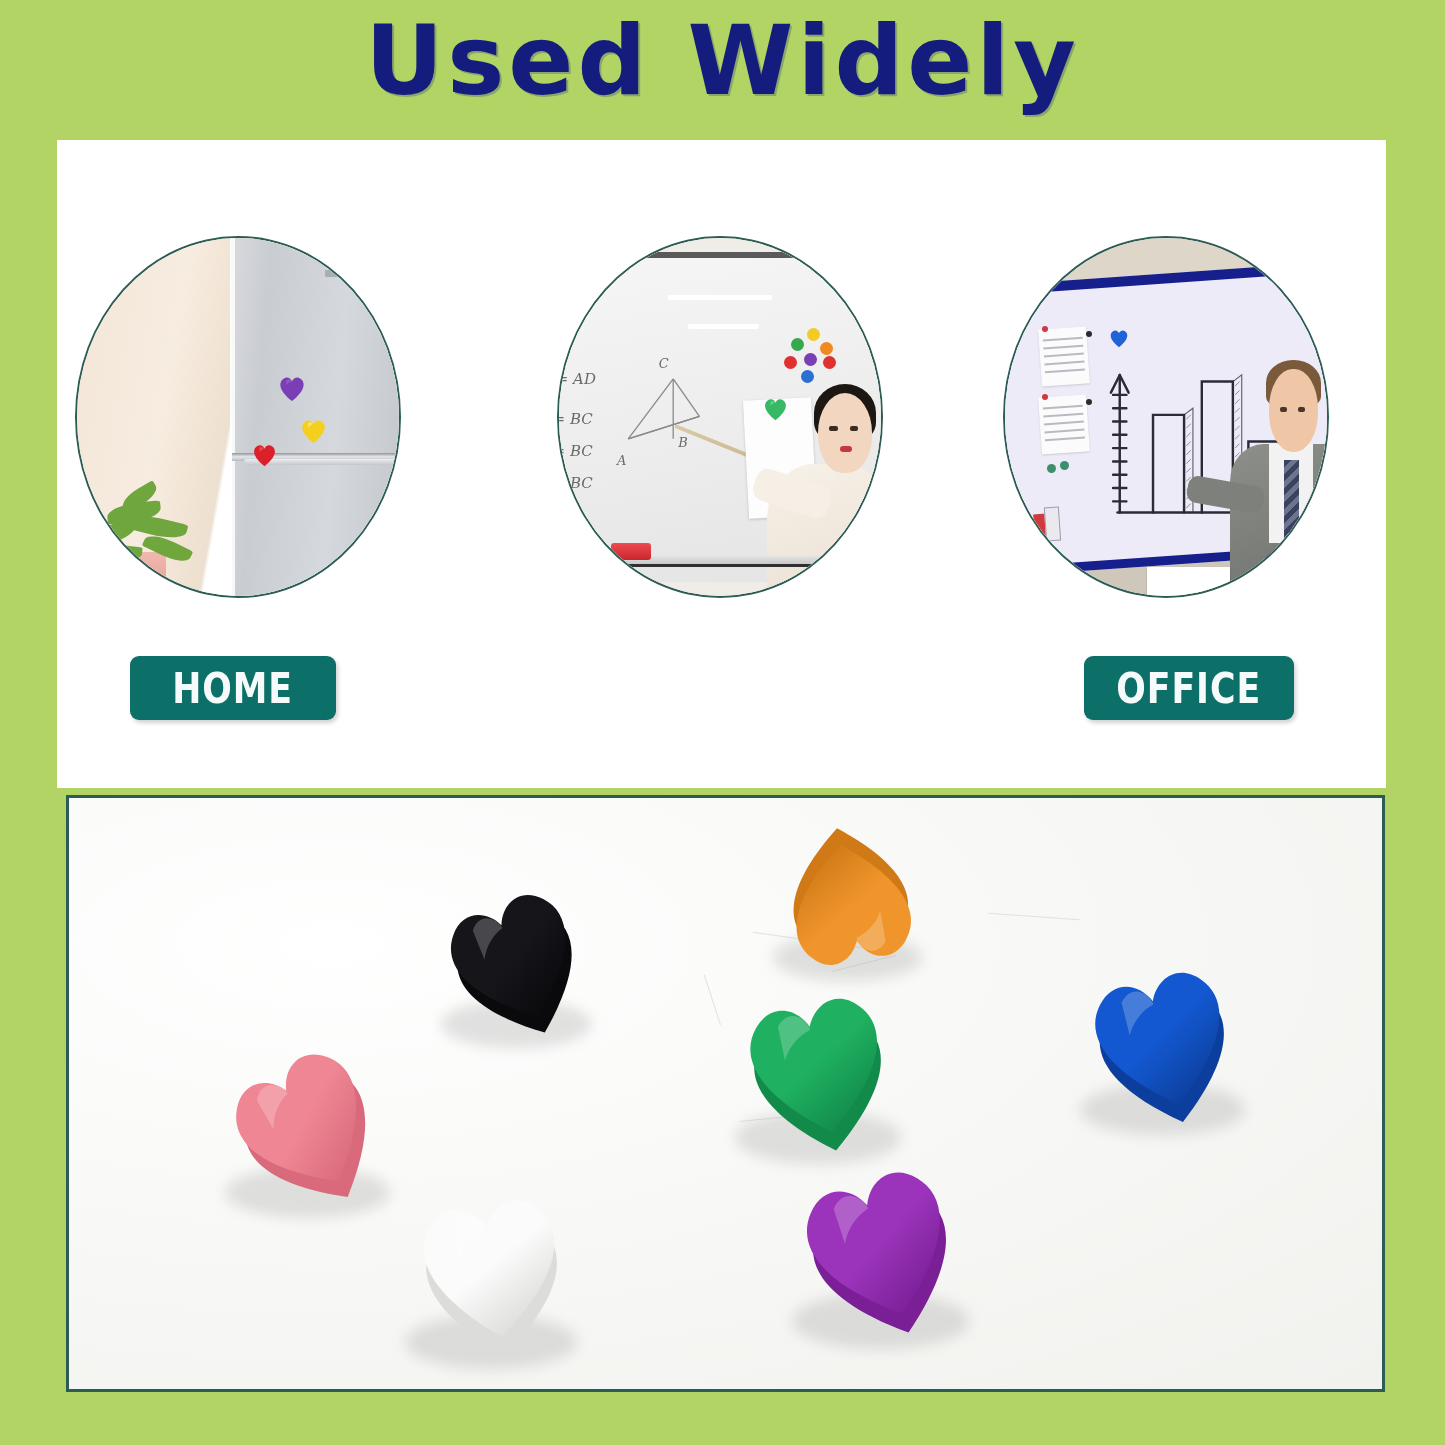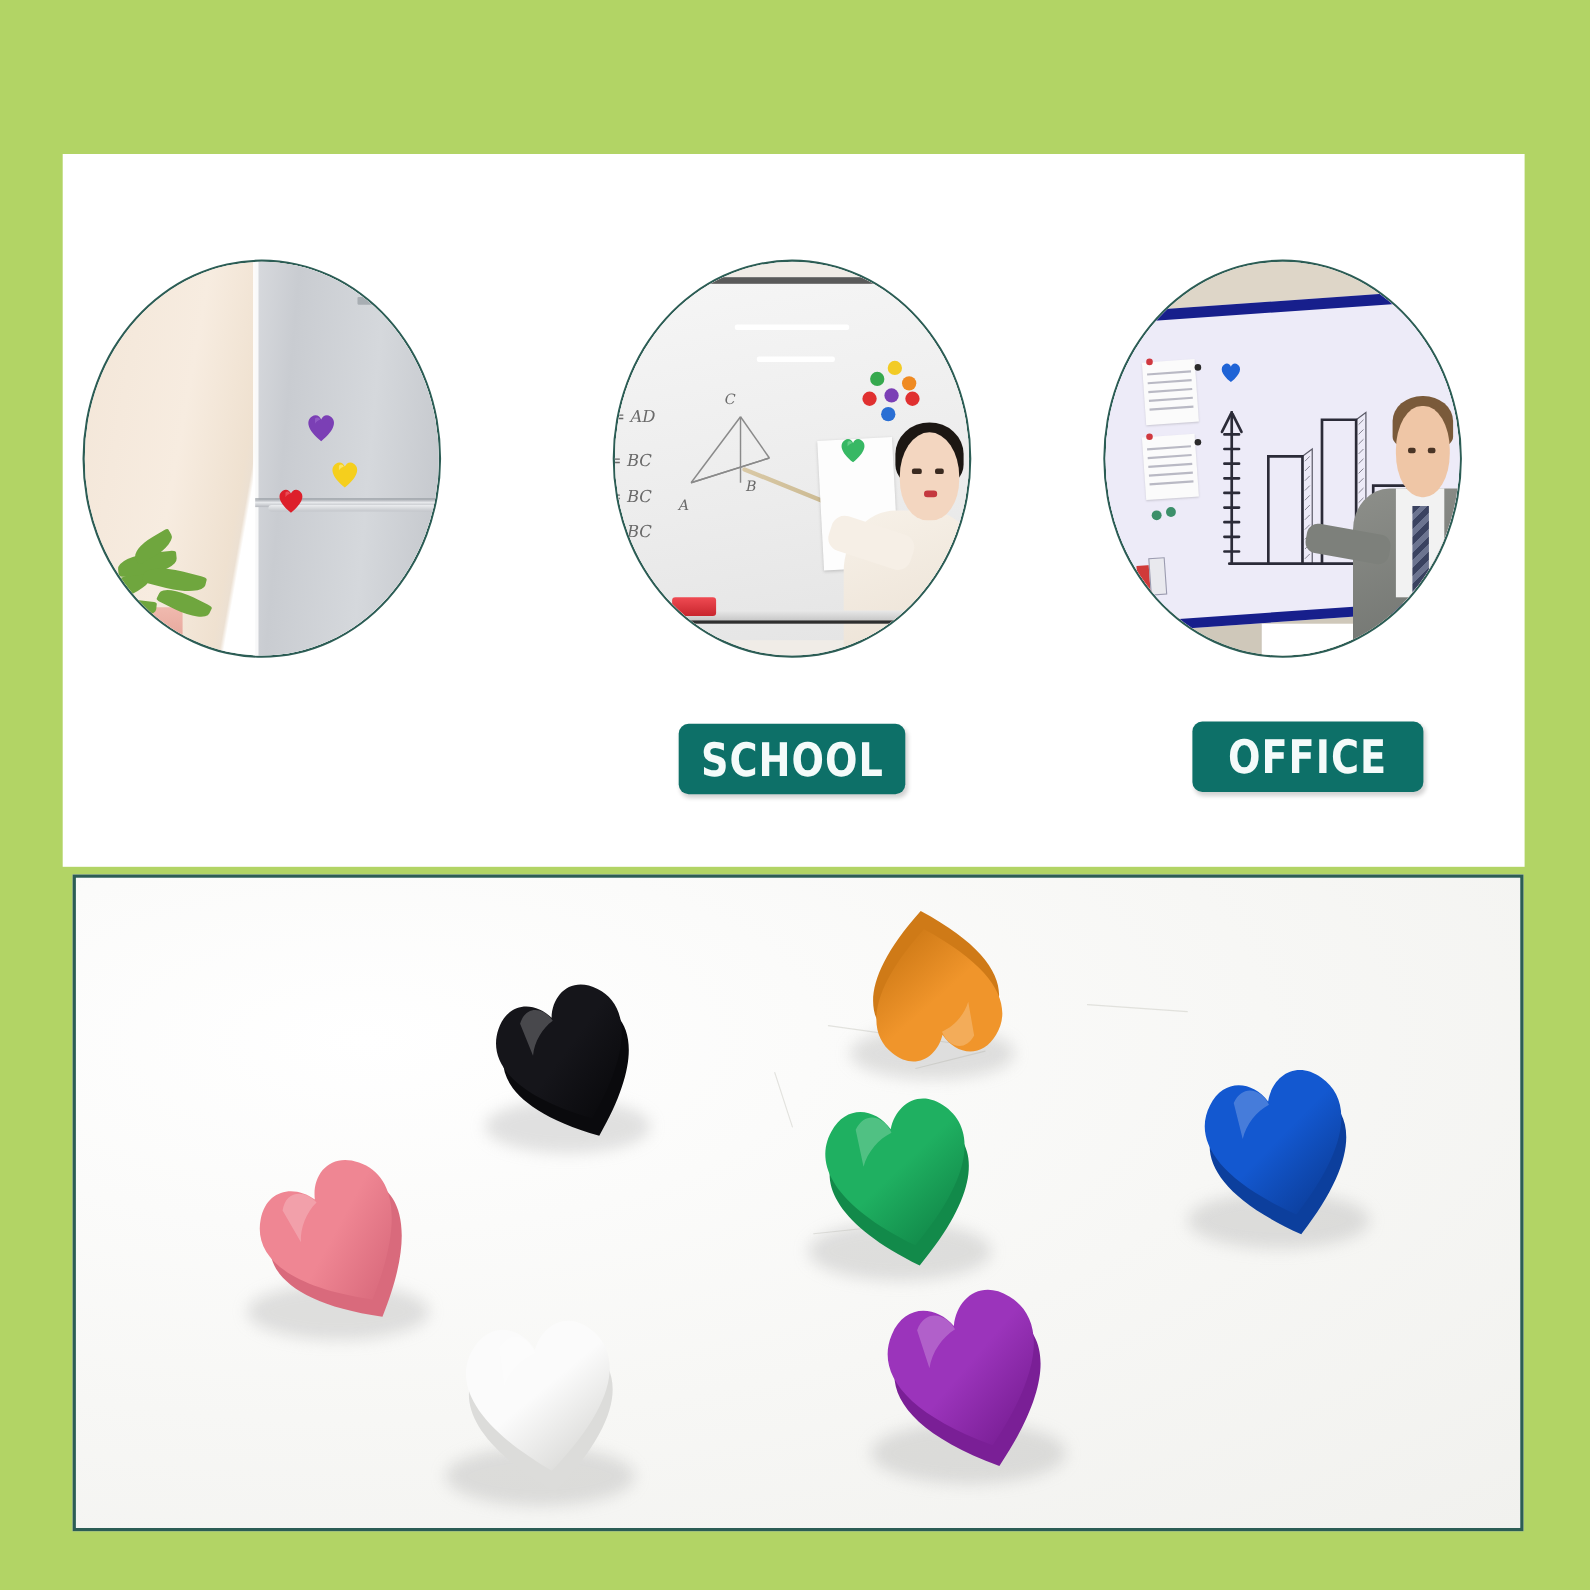--- a/index.html
+++ b/index.html
@@ -134,20 +134,21 @@
   .heart{position:absolute;}
   .hshadow{position:absolute;border-radius:50%;background:rgba(160,160,158,.30);filter:blur(7px);}
 
   
 </style>
 </head>
 <body>
 
 <div class="page">
 
+  <div class="title">Used Widely</div>
 
   <div class="panel-upper"></div>
 
   <div class="circle-row">
 
     <div class="scene scene-home">
       <div class="fridge-wall"></div>
       <div class="fridge-body"></div>
       <div class="fridge-lshadow"></div>
       <div class="fridge-split"></div>
@@ -310,22 +311,22 @@
           <div style="position:absolute;left:22%;top:46%;width:14%;height:6%;background:#4a3526;border-radius:2px;"></div>
           <div style="position:absolute;left:60%;top:46%;width:14%;height:6%;background:#4a3526;border-radius:2px;"></div>
         </div>
         <div class="m-arm"></div>
       </div>
 
       <div class="o-doc"></div>
     </div>
   </div>
 
-  <div class="badge badge-school">
-    <span>SCHOOL</span>
+  <div class="badge badge-home">
+    <span>HOME</span>
   </div>
   <div class="badge badge-office">
     <span>OFFICE</span>
   </div>
 
   <div class="photo">
     <div class="photo-bg"></div>
     <div class="scratch" style="left:52%;top:24%;width:9%;transform:rotate(8deg);"></div>
     <div class="scratch" style="left:58%;top:28%;width:5%;transform:rotate(-14deg);"></div>
     <div class="scratch" style="left:47%;top:34%;width:4%;transform:rotate(72deg);"></div>

